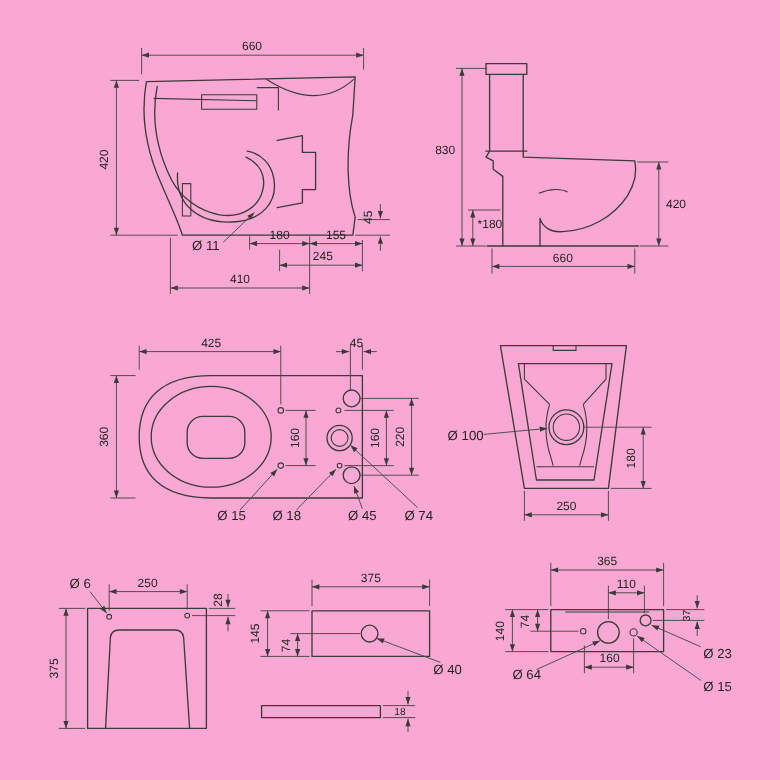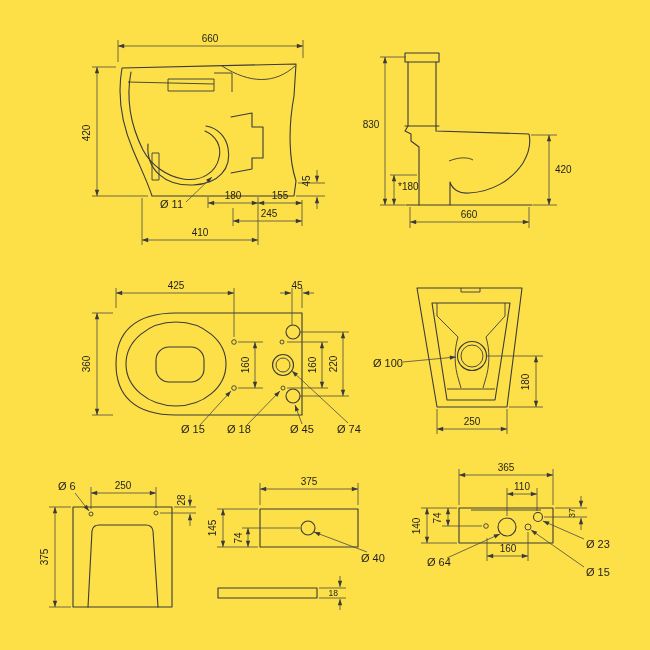--- a/index.html
+++ b/index.html
@@ -1,16 +1,16 @@
 <!DOCTYPE html>
 <html><head>
 <meta charset="utf-8">
 <style>
   html,body{margin:0;padding:0;background:#ffffff;}
-  .sheet{position:relative;width:650px;height:650px;background:#fde047;overflow:hidden;}
+  .sheet{position:relative;width:650px;height:650px;background:#f9a8d4;overflow:hidden;}
   svg text{font-family:"Liberation Sans","DejaVu Sans",sans-serif;font-size:10px;fill:#1f1f1f;}
   svg text.dia{font-size:11px;}
   svg text.sm{font-size:8.5px;}
   .ln{fill:none;stroke:#3a3a3a;stroke-width:1.1;stroke-linejoin:round;stroke-linecap:round;}
   .thin{fill:none;stroke:#3a3a3a;stroke-width:0.9;stroke-linejoin:round;}
   .dim{fill:none;stroke:#4a4a4a;stroke-width:0.8;}
 </style>
 </head>
 <body>
 

